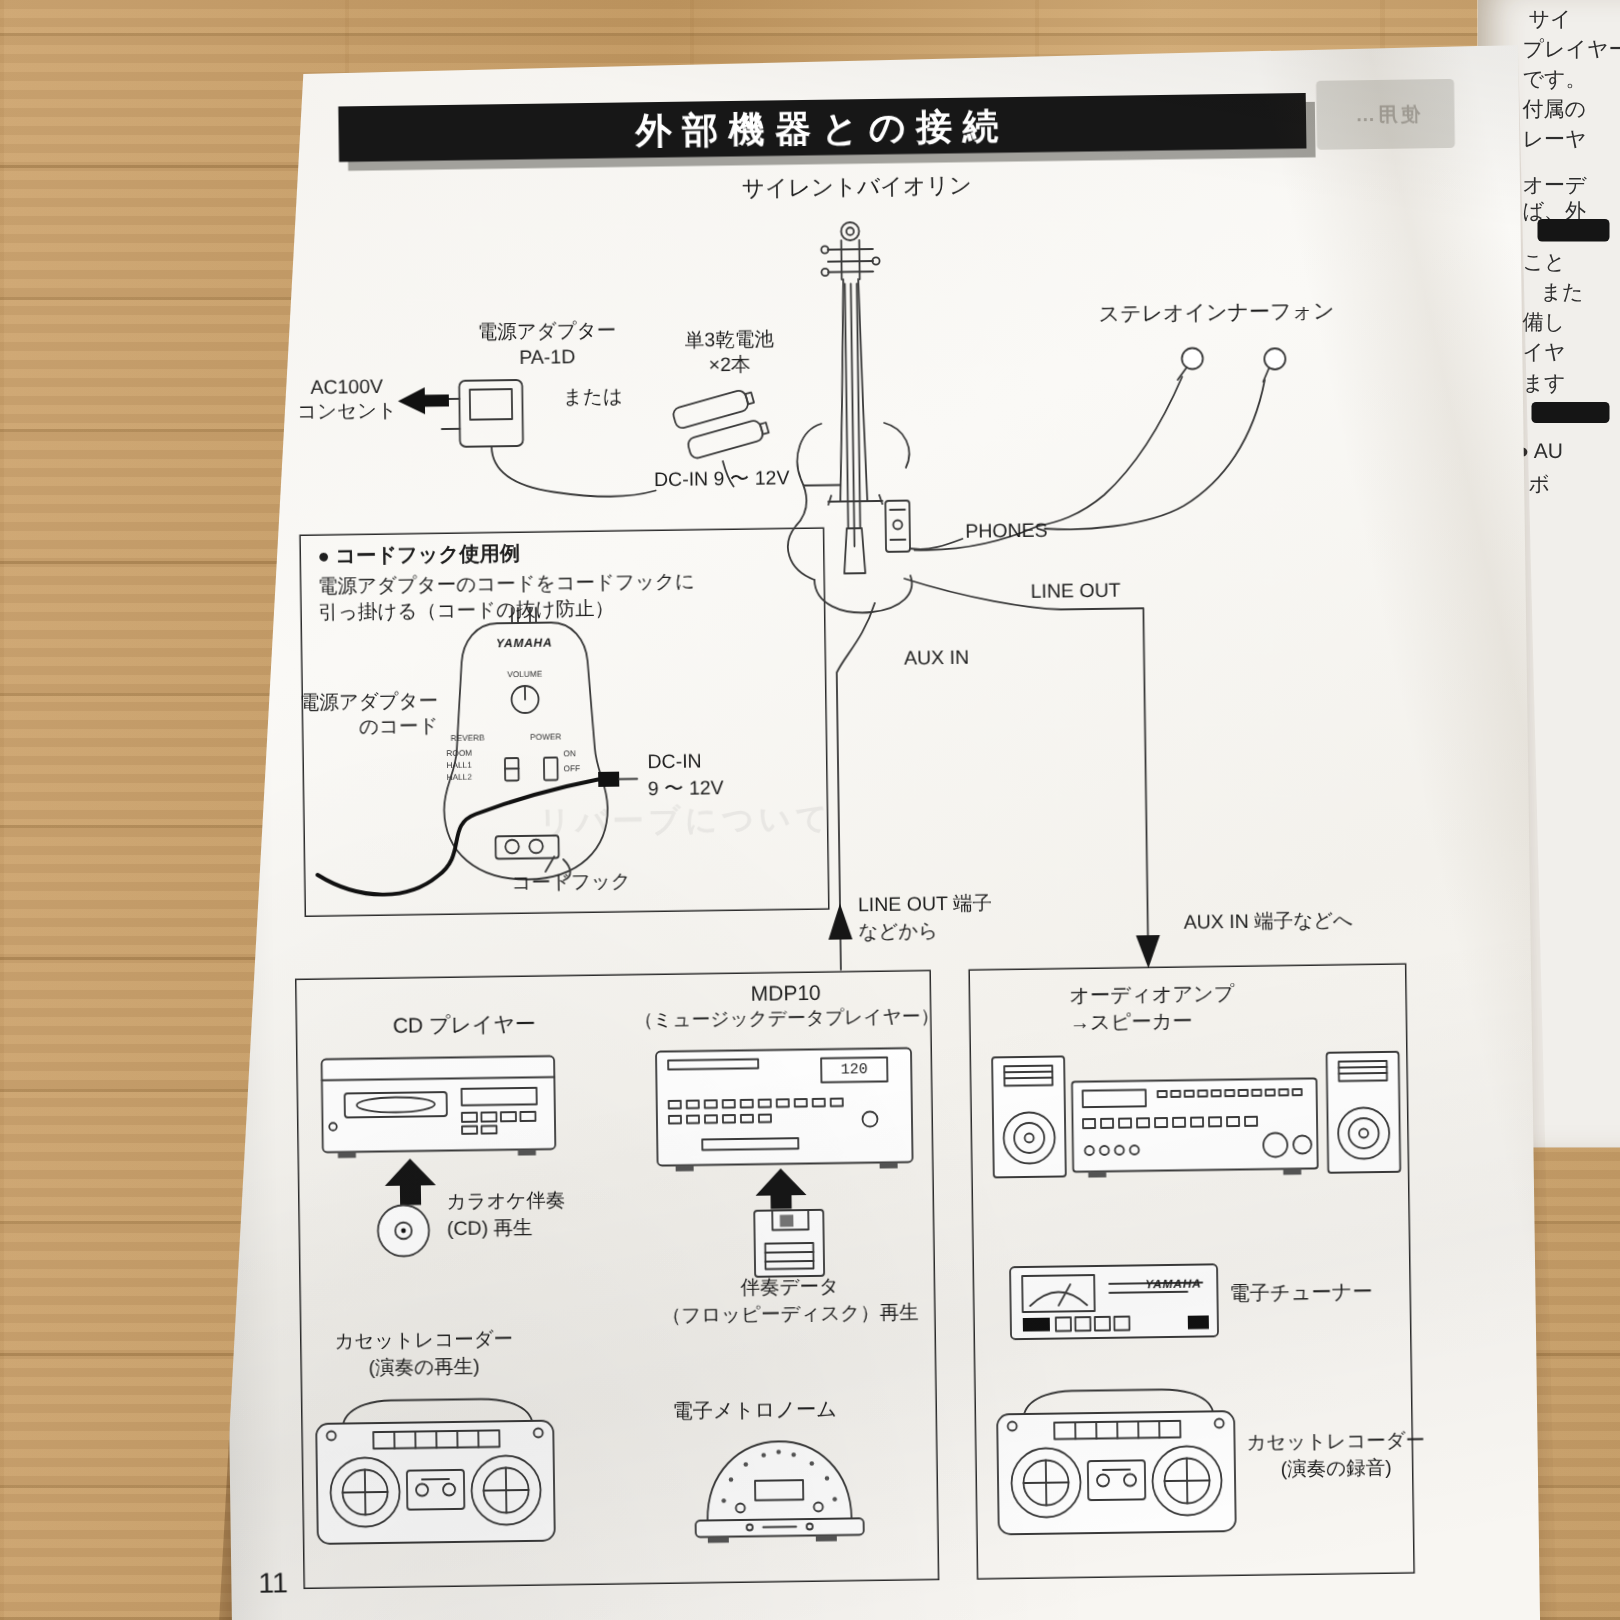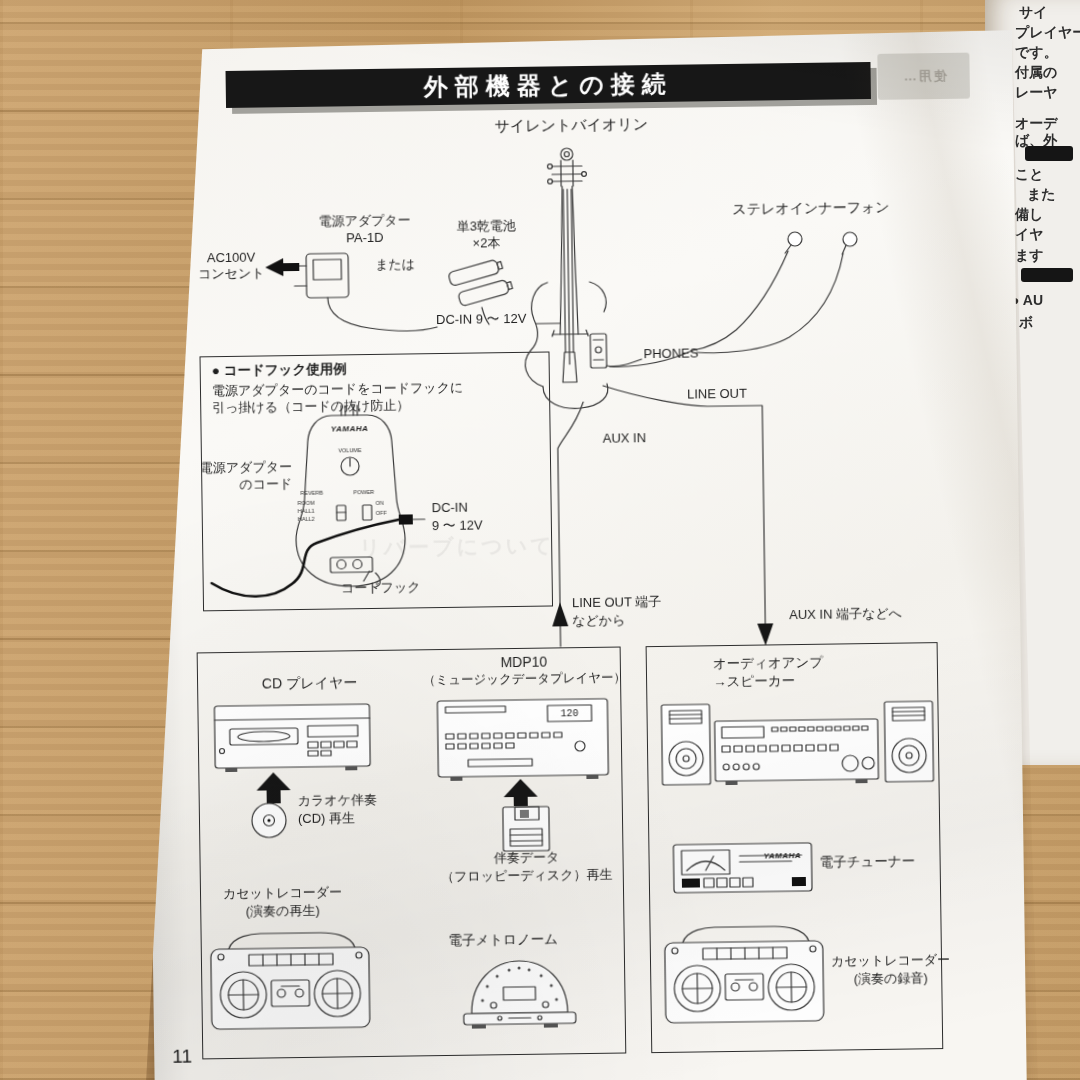--- a/index.html
+++ b/index.html
@@ -5,21 +5,21 @@
   html,body{margin:0;padding:0;background:#8a6a3e;}
   *{box-sizing:border-box;font-family:"Liberation Sans","DejaVu Sans",sans-serif;}
   .scene{position:relative;width:1080px;height:1080px;overflow:hidden;
     background:
       repeating-linear-gradient(0deg, rgba(110,75,30,.28) 0 2px, rgba(255,255,255,0) 2px 88px),
       repeating-linear-gradient(90deg, rgba(150,105,50,.10) 0 3px, rgba(255,255,255,0) 3px 230px),
       repeating-linear-gradient(0deg, rgba(255,235,200,.06) 0 6px, rgba(0,0,0,.03) 6px 12px),
       linear-gradient(95deg,#cda571,#c0965f 38%,#d0a974 66%,#c39a64);}
   
   .sidepage{position:absolute;left:985px;top:0;width:95px;height:765px;background:#f1efeb;
-    box-shadow:inset 20px 0 24px -12px rgba(90,60,20,.38);font-weight:bold;}
+    box-shadow:inset 20px 0 24px -12px rgba(90,60,20,.38);}
   .frag{position:absolute;font-size:14px;color:#2e2e2e;white-space:nowrap;}
   .pill{position:absolute;background:#151515;border-radius:3px;}
   
   .paper{position:absolute;left:140px;top:28px;width:872px;height:1120px;
     background:linear-gradient(160deg,#f5f3ef 0%,#faf9f6 30%,#f3f1ec 58%,#f8f6f2 82%);
     transform:rotate(-0.8deg);transform-origin:100% 0;
     clip-path:polygon(62px 10px, 872px 2px, 884px 1120px, -14px 1120px);
     filter:drop-shadow(-10px 12px 14px rgba(70,40,10,.45));}
   .creases{position:absolute;inset:0;pointer-events:none;
     background:

